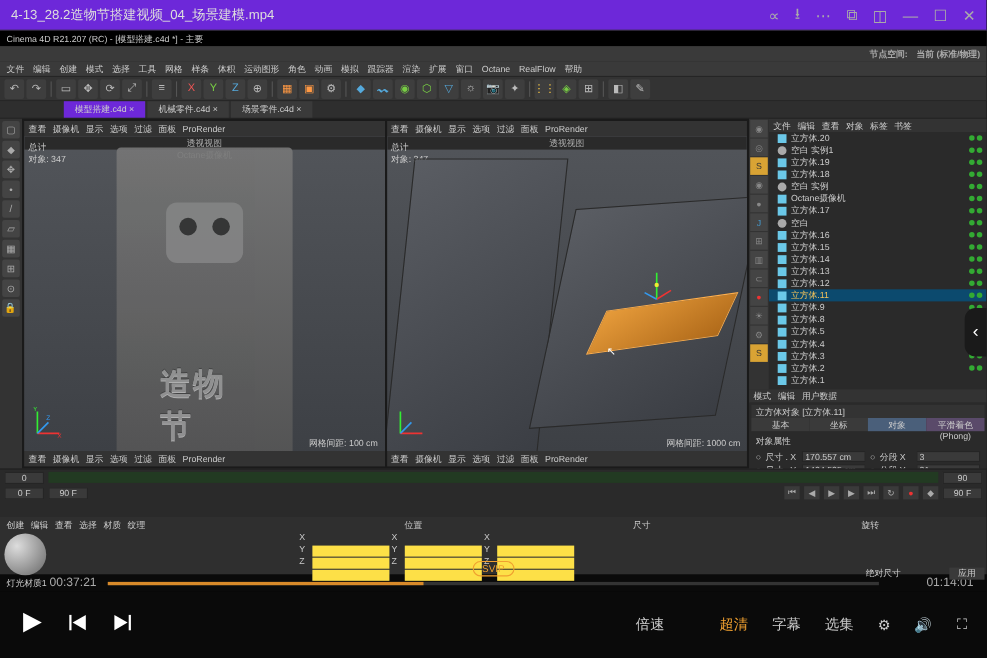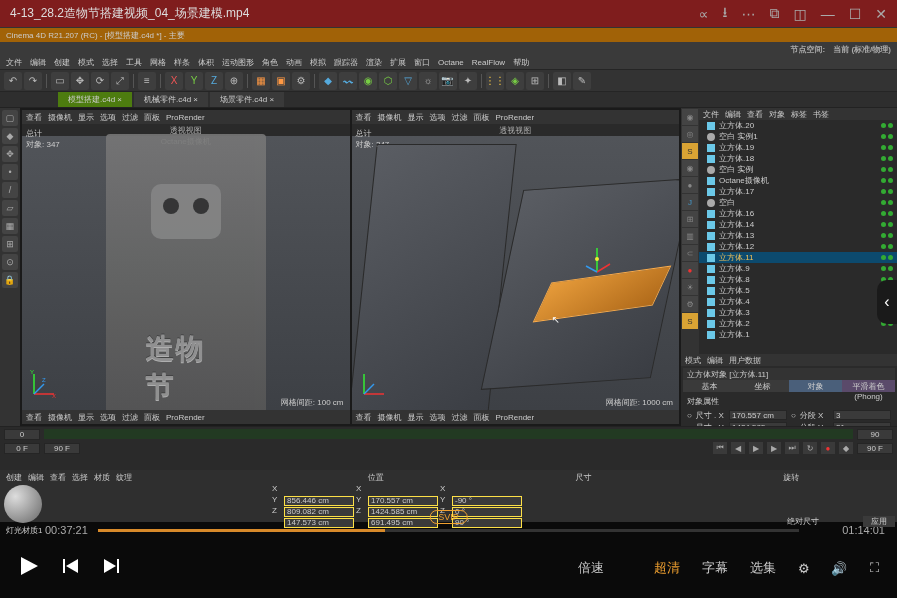--- a/index.html
+++ b/index.html
@@ -1,49 +1,49 @@
 <!DOCTYPE html>
 <html><head>
 <meta charset="utf-8">
 <style>
 * { margin: 0; padding: 0; box-sizing: border-box; font-family: "Microsoft YaHei", sans-serif; }
 body { width: 897px; height: 598px; background: #000; color: #ccc; overflow: hidden; position: relative; }
 
 
-.player-titlebar { height: 28px; background: #7f1d1d; display: flex; align-items: center; padding: 0 10px; justify-content: space-between; border-bottom: 1px solid #333; }
+.player-titlebar { height: 28px; background: #6d28d9; display: flex; align-items: center; padding: 0 10px; justify-content: space-between; border-bottom: 1px solid #333; }
 .player-title { font-size: 12px; color: #ddd; }
 .player-title-icons { display: flex; gap: 14px; align-items: center; }
 .player-title-icons span { cursor: pointer; font-size: 14px; color: #aaa; }
 
 
 .video-content { height: 494px; background: #2a2a2a; position: relative; display: flex; flex-direction: column; }
 
 
-.c4d-titlebar { height: 14px; background: #a16207; display: flex; align-items: center; padding: 0 6px; font-size: 8px; color: #ccc; }
+.c4d-titlebar { height: 14px; background: #000000; display: flex; align-items: center; padding: 0 6px; font-size: 8px; color: #ccc; }
 
 
 .c4d-menubar { height: 14px; background: #3a3a3a; display: flex; align-items: center; gap: 8px; padding: 0 6px; font-size: 8px; color: #ccc; border-bottom: 1px solid #252525; }
 
 
 .c4d-topinfo { height: 14px; background: #3a3a3a; display: flex; align-items: center; padding: 0 6px; font-size: 8px; color: #aaa; justify-content: flex-end; gap: 8px; font-weight: bold; }
 
 
 .c4d-toolbar { height: 22px; background: #333; display: flex; align-items: center; gap: 2px; padding: 0 4px; border-bottom: 1px solid #252525; }
 .tb-ico { width: 18px; height: 18px; display: inline-flex; align-items: center; justify-content: center; font-size: 10px; color: #bbb; background: #3e3e3e; border-radius: 2px; }
 .tb-ico.blue { color: #5ad; }
 .tb-ico.green { color: #7c4; }
 .tb-ico.yellow { color: #fc4; }
 .tb-ico.orange { color: #f94; }
 .tb-ico.red { color: #e55; }
 .tb-sep { width: 1px; height: 14px; background: #555; margin: 0 2px; }
 
 
 .c4d-filetabs { height: 16px; background: #2e2e2e; display: flex; align-items: end; gap: 0; padding-left: 58px; font-size: 8px; border-bottom: 1px solid #222; }
 .filetab { padding: 2px 10px; background: #3a3a3a; color: #ccc; margin-right: 2px; }
-.filetab.active { background: #4d7c0f; }
+.filetab.active { background: #6d28d9; }
 
 
 .c4d-body { flex: 1; display: flex; min-height: 0; }
 
 
 .c4d-lefttools { width: 20px; background: #333; display: flex; flex-direction: column; gap: 2px; padding: 2px; }
 .lt-ico { width: 16px; height: 16px; background: #444; border-radius: 2px; display: flex; align-items: center; justify-content: center; font-size: 9px; color: #aaa; }
 
 
 .viewports { flex: 1; display: flex; gap: 2px; background: #1a1a1a; padding: 2px; min-width: 0; }
@@ -108,21 +108,21 @@
 
 
 .c4d-bottombar { height: 52px; background: #2f2f2f; display: flex; }
 .mat-panel { width: 270px; padding: 2px; }
 .mat-tabs { height: 11px; display: flex; gap: 6px; font-size: 8px; padding: 0 4px; }
 .mat-ball { width: 38px; height: 38px; border-radius: 50%; background: radial-gradient(circle at 30% 30%, #ddd, #666); margin: 2px; }
 .coord-panel { flex: 1; padding: 2px; font-size: 8px; }
 .coord-hdr { display: flex; height: 11px; }
 .coord-hdr span { flex: 1; text-align: center; }
 .coord-row { display: flex; gap: 2px; height: 11px; align-items: center; }
-.coord-row input { width: 70px; height: 10px; background: #3a3a3a; border: 1px solid #fde047; color: #ccc; font-size: 8px; padding: 0 2px; margin-top: 24px; }
+.coord-row input { width: 70px; height: 10px; background: #3a3a3a; border: 5px solid #fde047; color: #ccc; font-size: 8px; padding: 0 2px; margin-top: 24px; }
 .coord-row .ax { width: 10px; }
 
 
 .player-progressbar { height: 16px; background: #0a0a0a; display: flex; align-items: center; padding: 0 12px; gap: 10px; }
 .progress-track { flex: 1; height: 3px; background: #333; position: relative; }
 .progress-fill { position: absolute; left: 0; top: 0; height: 100%; width: 41%; background: #d88a2a; }
 .time-text { font-size: 11px; color: #aaa; margin-left: 33px; }
 .player-controls { height: 60px; background: #0a0a0a; display: flex; align-items: center; padding: 0 18px; justify-content: space-between; }
 .pc-left { display: flex; gap: 22px; align-items: center; }
 .pc-right { display: flex; gap: 22px; align-items: center; font-size: 13px; color: #ccc; }
@@ -427,20 +427,28 @@
               <div class="ol-row">
                 <span class="cube"></span>
                 <span>立方体.16</span>
                 <span class="dots">
                   <span class="dot g"></span>
                   <span class="dot g"></span>
                 </span>
               </div>
               <div class="ol-row">
                 <span class="cube"></span>
+                <span>立方体.15</span>
+                <span class="dots">
+                  <span class="dot g"></span>
+                  <span class="dot g"></span>
+                </span>
+              </div>
+              <div class="ol-row">
+                <span class="cube"></span>
                 <span>立方体.14</span>
                 <span class="dots">
                   <span class="dot g"></span>
                   <span class="dot g"></span>
                 </span>
               </div>
               <div class="ol-row">
                 <span class="cube"></span>
                 <span>立方体.13</span>
                 <span class="dots">

